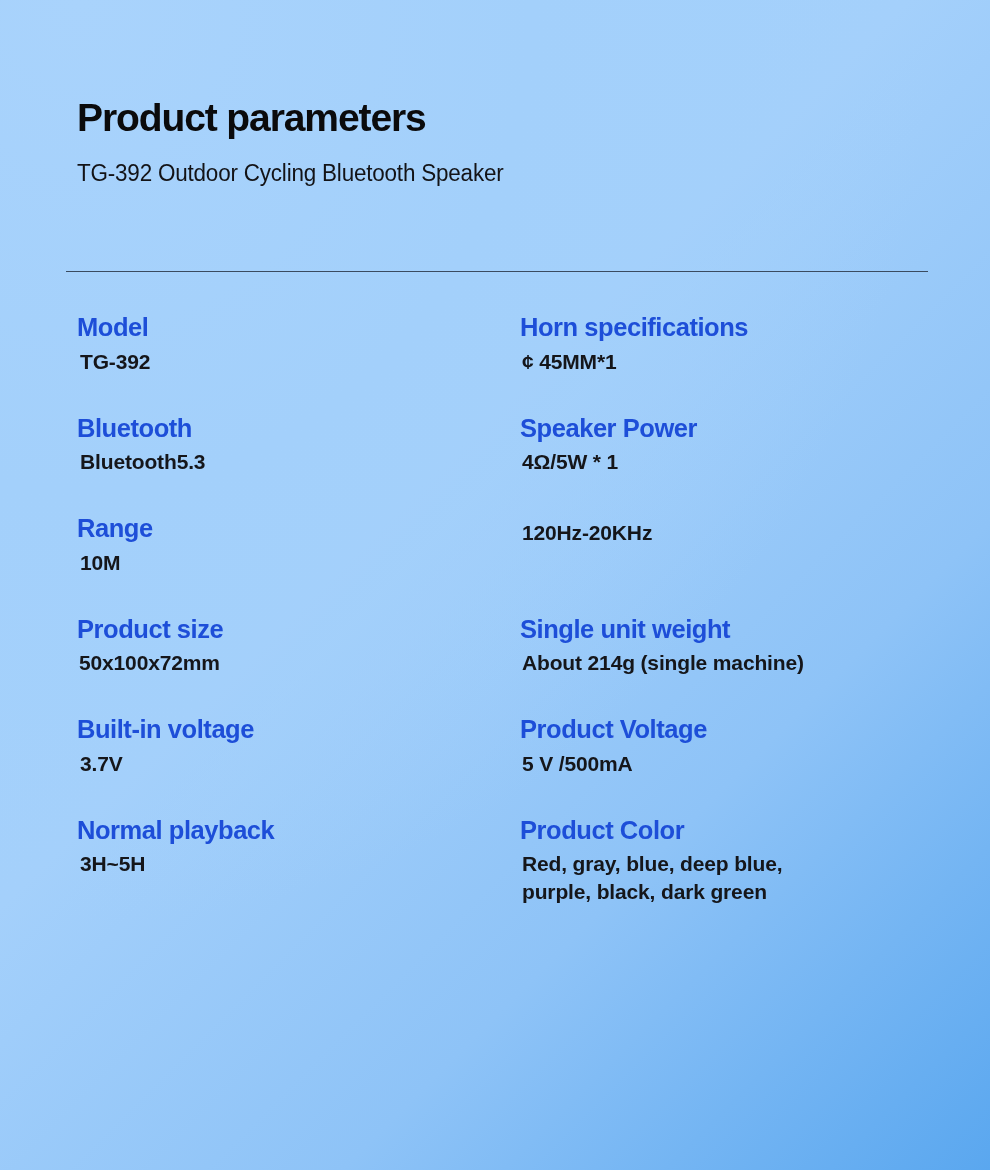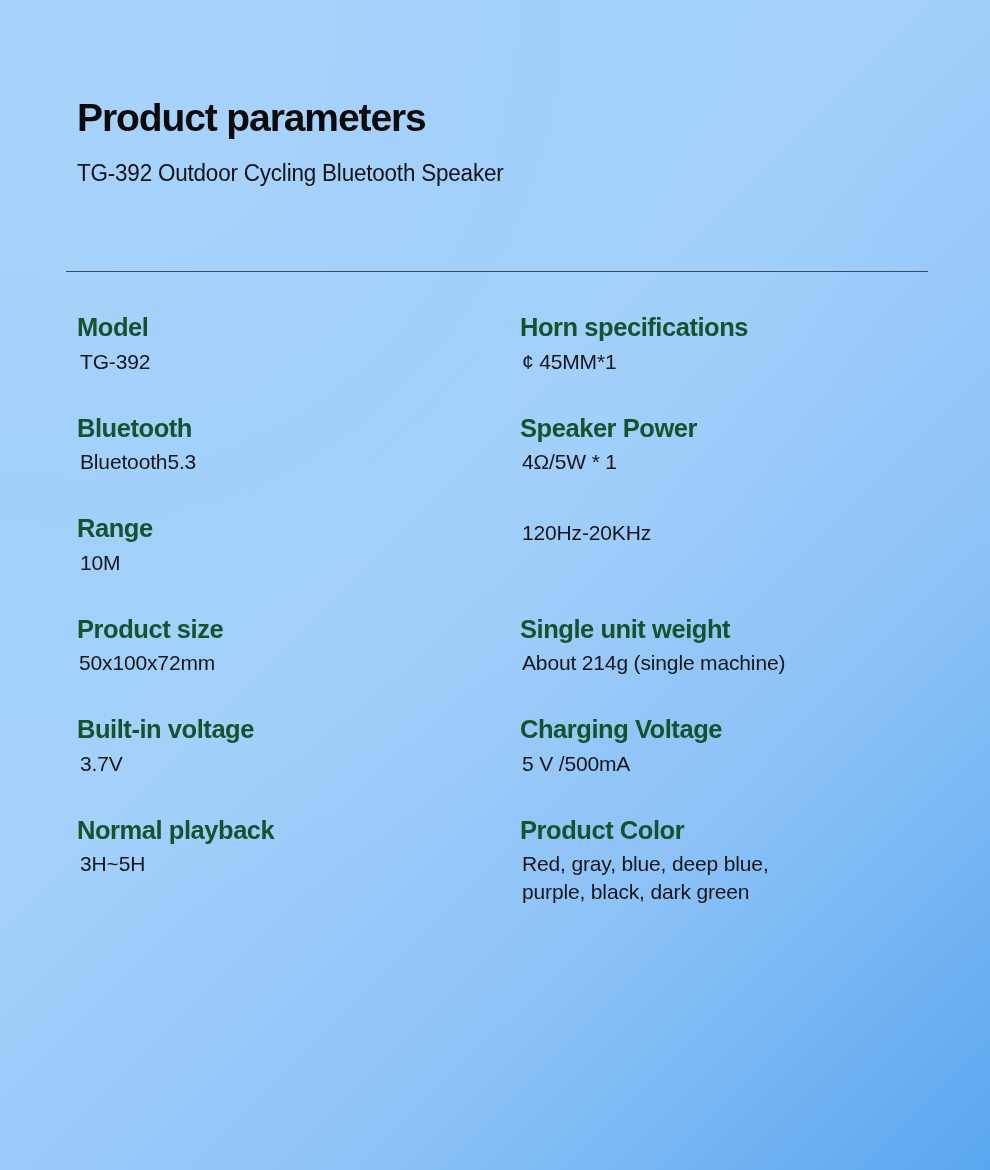--- a/index.html
+++ b/index.html
@@ -79,29 +79,29 @@
     padding-bottom: 38px;
   }
 
   .spec-cell.col-right {
     padding-left: 0;
   }
 
   .spec-label {
     font-size: 25.5px;
     font-weight: bold;
-    color: #14532d;
+    color: #1d4ed8;
     letter-spacing: -0.45px;
     line-height: 1.16;
     white-space: nowrap;
   }
 
   .spec-value {
     font-size: 21px;
-    font-weight: 400;
+    font-weight: 700;
     color: #15161a;
     letter-spacing: -0.15px;
     line-height: 1.33;
     padding-top: 5px;
     padding-left: 3px;
     white-space: pre-line;
   }
 
   .col-right .spec-value {
     padding-left: 2px;
@@ -155,21 +155,21 @@
     <div class="spec-cell col-right">
       <div class="spec-label">Single unit weight</div>
       <div class="spec-value">About 214g (single machine)</div>
     </div>
 
     <div class="spec-cell col-left">
       <div class="spec-label">Built-in voltage</div>
       <div class="spec-value">3.7V</div>
     </div>
     <div class="spec-cell col-right">
-      <div class="spec-label">Charging Voltage</div>
+      <div class="spec-label">Product Voltage</div>
       <div class="spec-value">5 V /500mA</div>
     </div>
 
     <div class="spec-cell col-left">
       <div class="spec-label">Normal playback</div>
       <div class="spec-value">3H~5H</div>
     </div>
     <div class="spec-cell col-right">
       <div class="spec-label">Product Color</div>
       <div class="spec-value">Red, gray, blue, deep blue,

